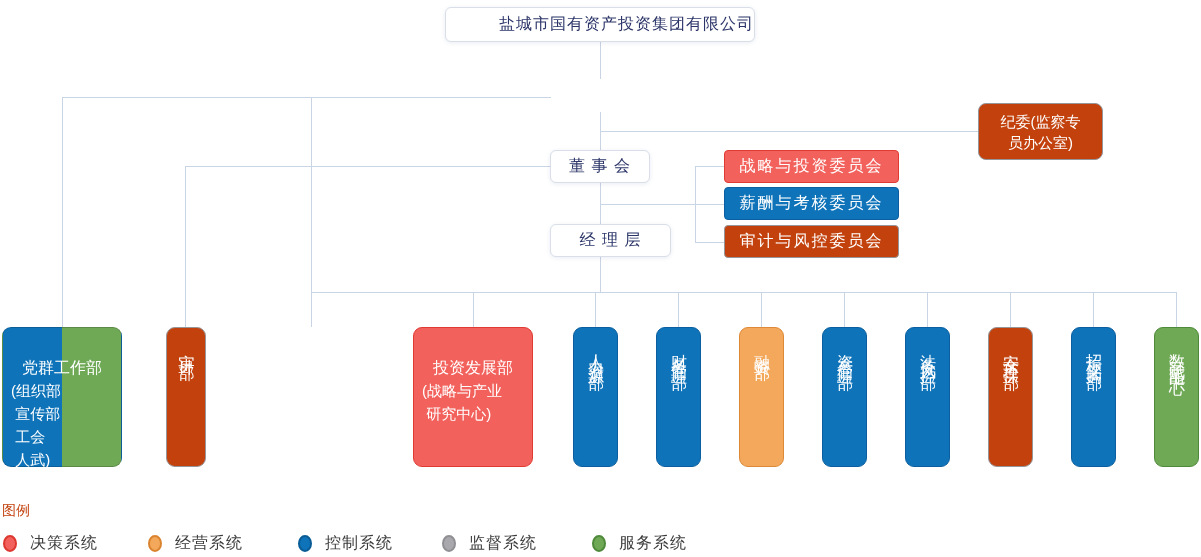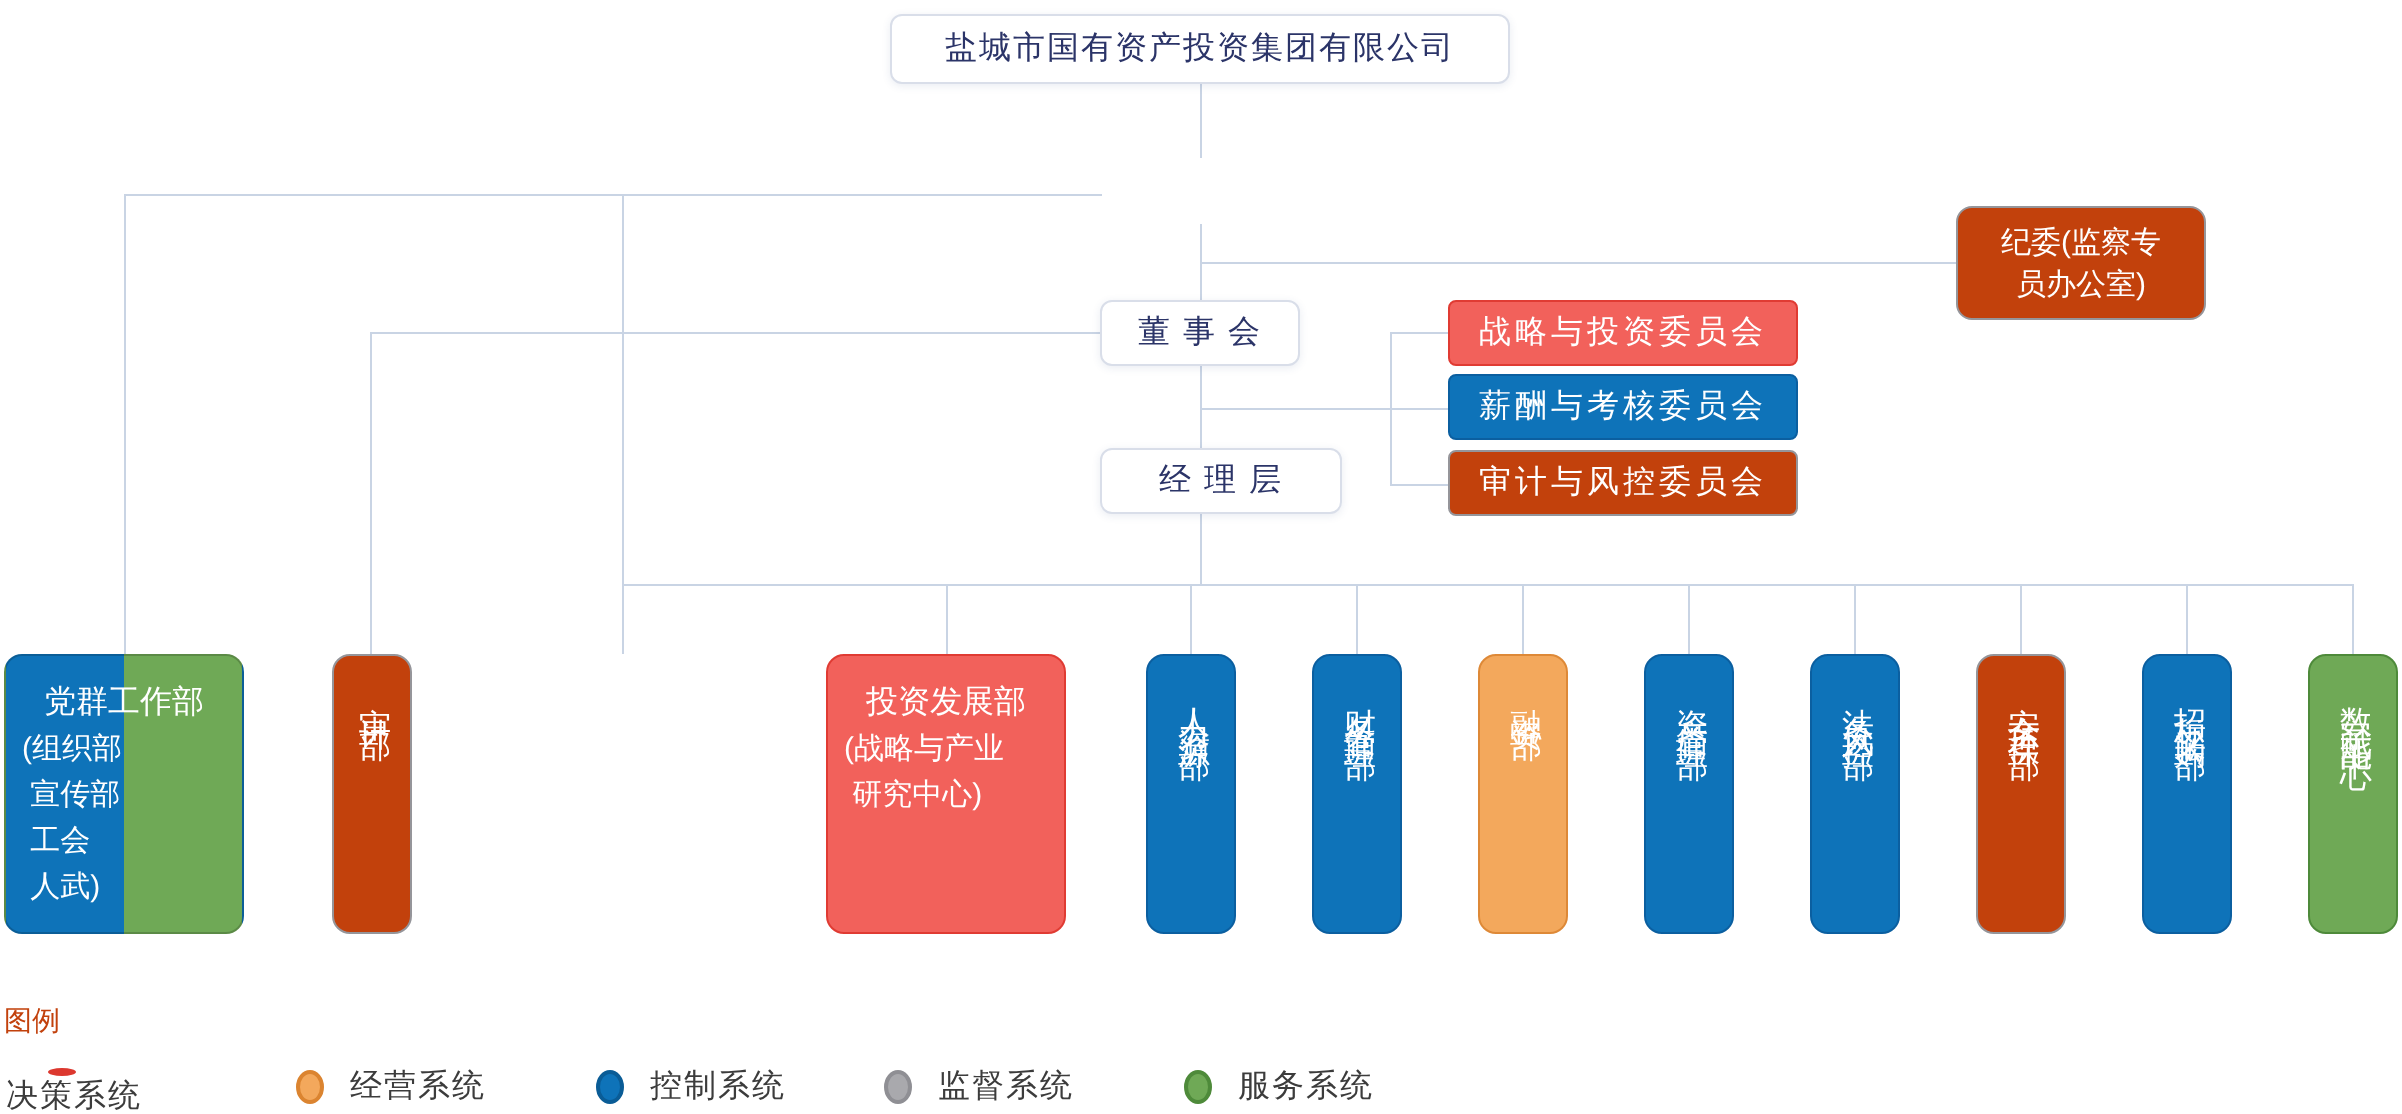--- a/index.html
+++ b/index.html
@@ -33,21 +33,21 @@
     box-sizing:border-box;
   }
   
   .jiwei{
     position:absolute;left:978px;top:103px;width:125px;height:57px;border-radius:8px;
     color:#ffffff;font-size:15px;line-height:21px;text-align:center;white-space:pre-wrap;
     display:flex;align-items:center;justify-content:center;box-sizing:border-box;
   }
   
   .dept{position:absolute;top:327px;height:140px;border-radius:9px;color:#ffffff;box-sizing:border-box;}
-  .dept.big{padding-top:12px;}
+  .dept.big{padding-top:28px;}
   .dept-name{text-align:center;font-size:16px;line-height:23px;}
   .dept-sub{font-size:15px;line-height:23px;white-space:pre-wrap;text-align:left;}
   .dept.narrow{display:flex;justify-content:center;}
   .vlabel{
     writing-mode:vertical-rl;text-orientation:upright;letter-spacing:5px;
     font-size:16px;margin-top:13px;
   }
   
   .legend-title{position:absolute;left:2px;top:502px;font-size:14px;color:#c2410c;}
   .legend-item{position:absolute;top:534px;height:19px;display:flex;align-items:center;}
@@ -82,21 +82,21 @@
   <div class="vline" style="left:473px;top:292px;height:35px;"></div>
   <div class="vline" style="left:595px;top:292px;height:35px;"></div>
   <div class="vline" style="left:678px;top:292px;height:35px;"></div>
   <div class="vline" style="left:761px;top:292px;height:35px;"></div>
   <div class="vline" style="left:844px;top:292px;height:35px;"></div>
   <div class="vline" style="left:927px;top:292px;height:35px;"></div>
   <div class="vline" style="left:1010px;top:292px;height:35px;"></div>
   <div class="vline" style="left:1093px;top:292px;height:35px;"></div>
   <div class="vline" style="left:1176px;top:292px;height:35px;"></div>
 
-  <div class="wbox" style="left:445px;top:7px;width:310px;height:35px;">
+  <div class="wbox" style="left:445px;top:7px;width:310px;height:35px;justify-content:flex-end;">
     <span>盐城市国有资产投资集团有限公司</span>
   </div>
   <div class="jiwei c-gray">
     <span style="white-space:pre-wrap;">纪委(监察专
 员办公室)</span>
   </div>
   <div class="wbox" style="left:550px;top:150px;width:100px;height:33px;">
     <span>董 事 会</span>
   </div>
   <div class="wbox" style="left:550px;top:224px;width:121px;height:33px;">
@@ -147,21 +147,21 @@
     <div class="vlabel">安全环保部</div>
   </div>
   <div class="dept narrow c-blue" style="left:1071px;width:45px;">
     <div class="vlabel">招标采购部</div>
   </div>
   <div class="dept narrow c-green" style="left:1154px;width:45px;">
     <div class="vlabel">数字赋能中心</div>
   </div>
 
   <div class="legend-title">图例</div>
-  <div class="legend-item" style="left:3px;flex-direction:column;">
+  <div class="legend-item" style="left:3px;">
     <span class="legend-swatch sw-red"></span>
     <span class="legend-label">决策系统</span>
   </div>
   <div class="legend-item" style="left:148px;">
     <span class="legend-swatch sw-orange"></span>
     <span class="legend-label">经营系统</span>
   </div>
   <div class="legend-item" style="left:298px;">
     <span class="legend-swatch sw-blue"></span>
     <span class="legend-label">控制系统</span>

